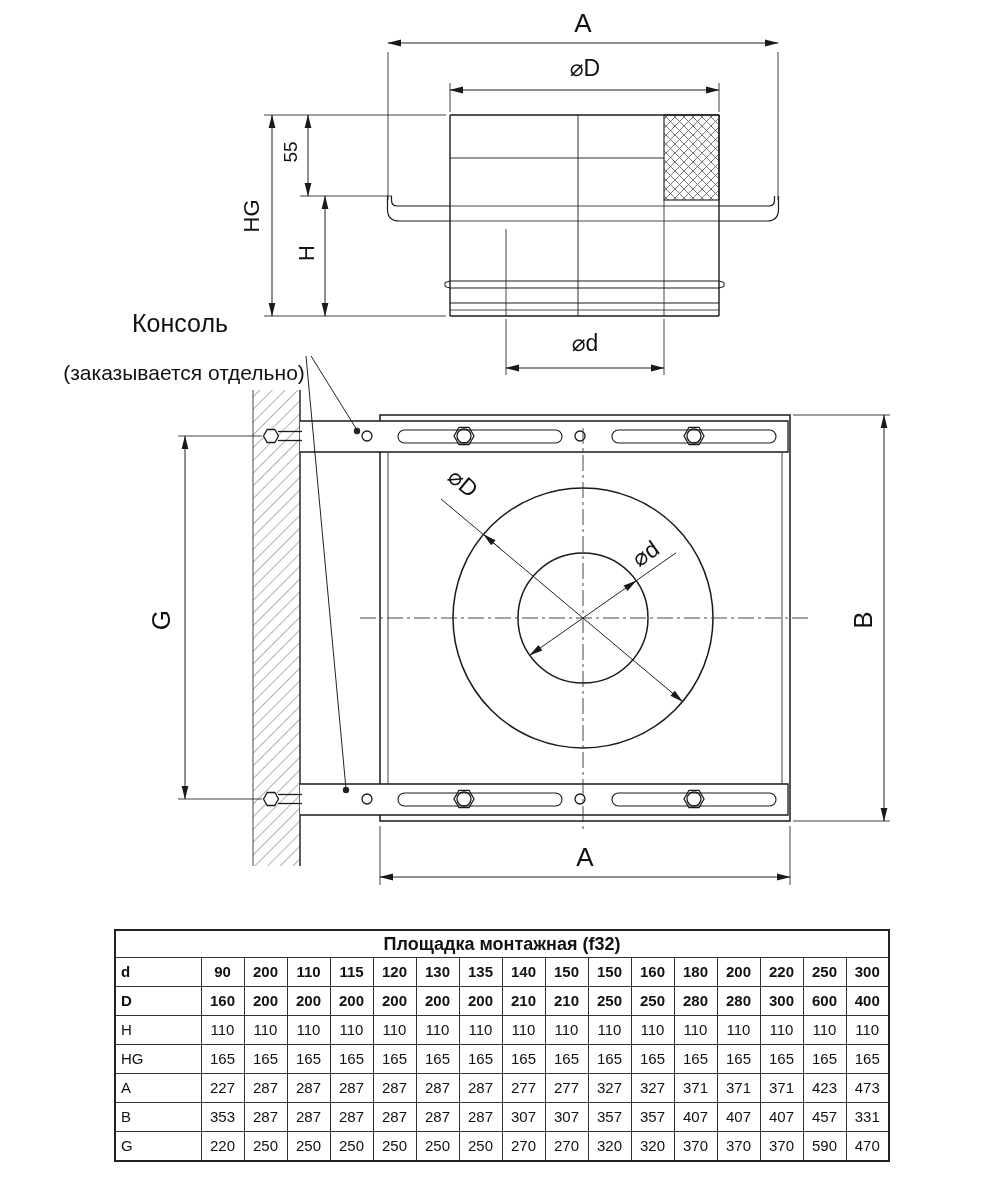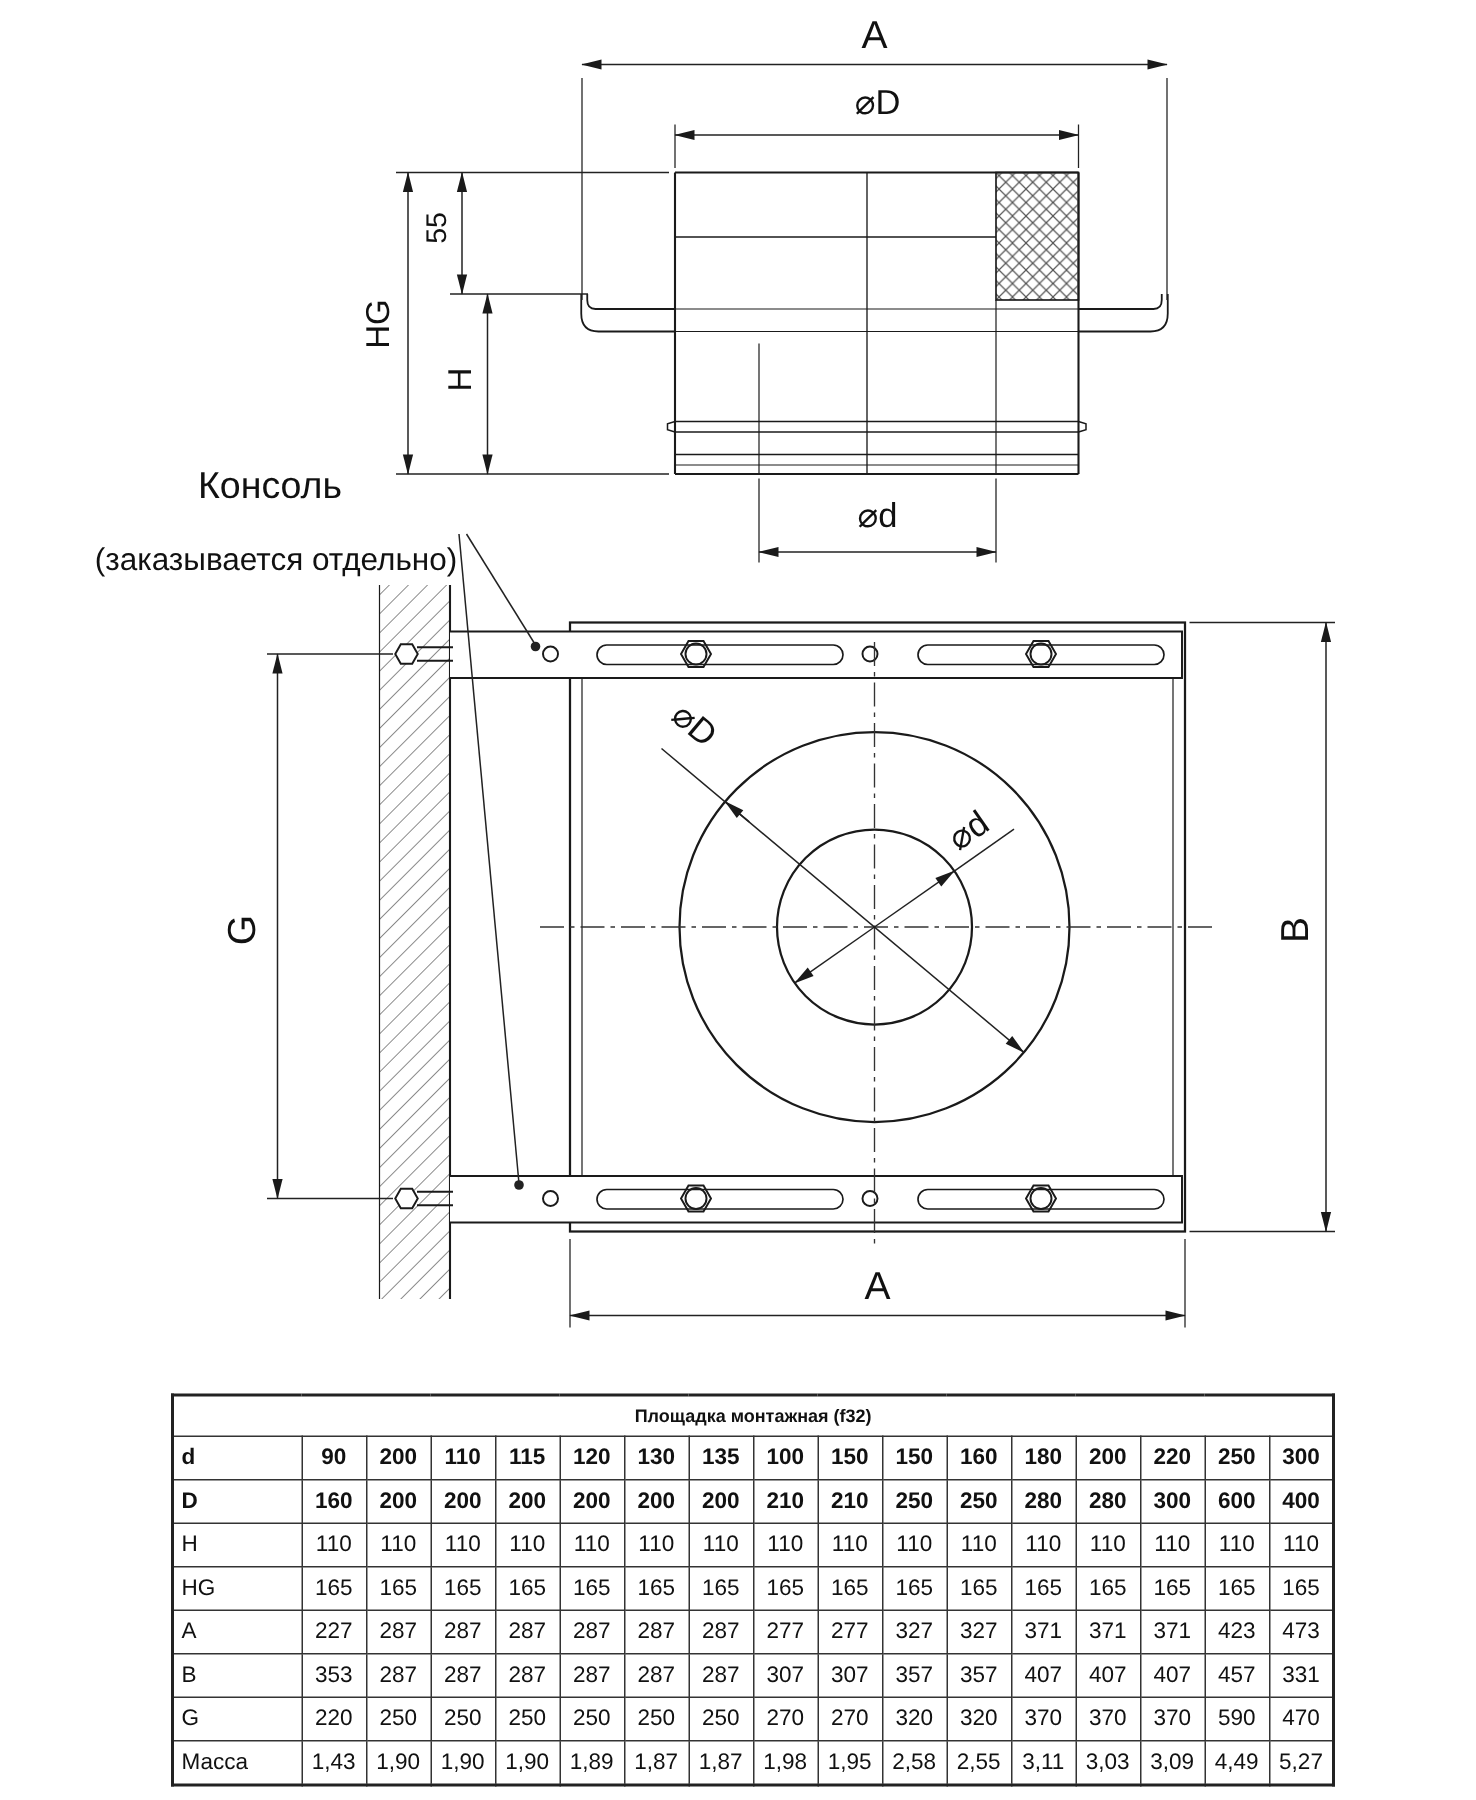--- a/index.html
+++ b/index.html
@@ -5,21 +5,21 @@
   *{margin:0;padding:0;box-sizing:border-box}
   html,body{width:984px;height:1200px;background:#fff}
   body{font-family:"Liberation Sans",sans-serif;position:relative;overflow:hidden;color:#111}
   .stage{position:absolute;left:0;top:0;width:984px;height:1200px;background:#fff}
   svg.drawing{position:absolute;left:0;top:0}
   svg text{font-family:"Liberation Sans",sans-serif;fill:#111}
   .spec-table{position:absolute;left:114px;top:929px;width:776px;border-collapse:collapse;border:2px solid #222;table-layout:fixed}
   .spec-table td{border:1px solid #333;text-align:center;font-size:15px;line-height:18px;padding:5px 1px;white-space:nowrap;overflow:hidden}
   .spec-table td.rowlabel{text-align:left;padding-left:5px}
   .spec-table td.bold{font-weight:bold}
-  .spec-table td.title-cell{font-weight:bold;font-size:12px;text-align:center;padding:4px 1px}
+  .spec-table td.title-cell{font-weight:bold;font-size:18px;text-align:center;padding:4px 1px}
 </style>
 </head>
 <body>
 
 <div class="stage">
 
 <svg class="drawing" width="984" height="920" viewBox="0 0 984 920">
   <defs>
     <marker id="arr" markerUnits="userSpaceOnUse" markerWidth="16" markerHeight="10" refX="14.5" refY="5" orient="auto-start-reverse">
       <path d="M15,5 L1.5,1.6 L1.5,8.4 Z" fill="#1a1a1a"></path>
@@ -206,21 +206,21 @@
     </tr>
   <tr>
           <td class="rowlabel bold">d</td>
           <td class="bold">90</td>
           <td class="bold">200</td>
           <td class="bold">110</td>
           <td class="bold">115</td>
           <td class="bold">120</td>
           <td class="bold">130</td>
           <td class="bold">135</td>
-          <td class="bold">100</td>
+          <td class="bold">140</td>
           <td class="bold">150</td>
           <td class="bold">150</td>
           <td class="bold">160</td>
           <td class="bold">180</td>
           <td class="bold">200</td>
           <td class="bold">220</td>
           <td class="bold">250</td>
           <td class="bold">300</td>
         </tr>
         <tr>
@@ -330,35 +330,16 @@
           <td>270</td>
           <td>270</td>
           <td>320</td>
           <td>320</td>
           <td>370</td>
           <td>370</td>
           <td>370</td>
           <td>590</td>
           <td>470</td>
         </tr>
-        <tr>
-          <td class="rowlabel">Масса</td>
-          <td>1,43</td>
-          <td>1,90</td>
-          <td>1,90</td>
-          <td>1,90</td>
-          <td>1,89</td>
-          <td>1,87</td>
-          <td>1,87</td>
-          <td>1,98</td>
-          <td>1,95</td>
-          <td>2,58</td>
-          <td>2,55</td>
-          <td>3,11</td>
-          <td>3,03</td>
-          <td>3,09</td>
-          <td>4,49</td>
-          <td>5,27</td>
-        </tr>
       </tbody>
 </table>
 
 </div>
 
 </body></html>

